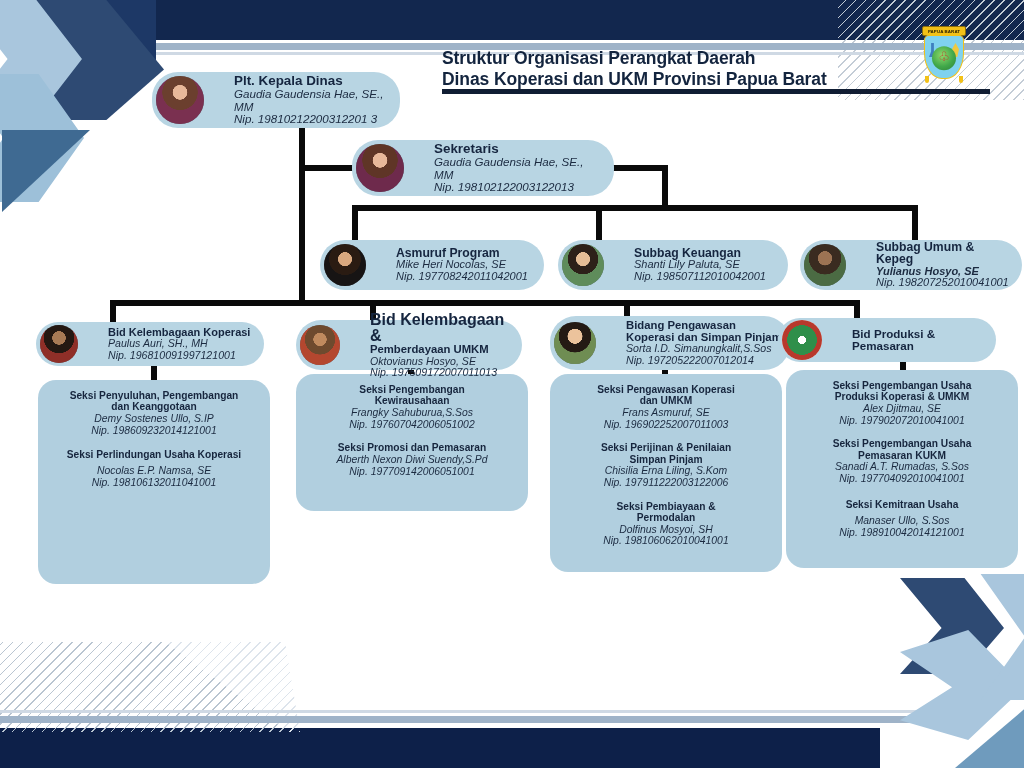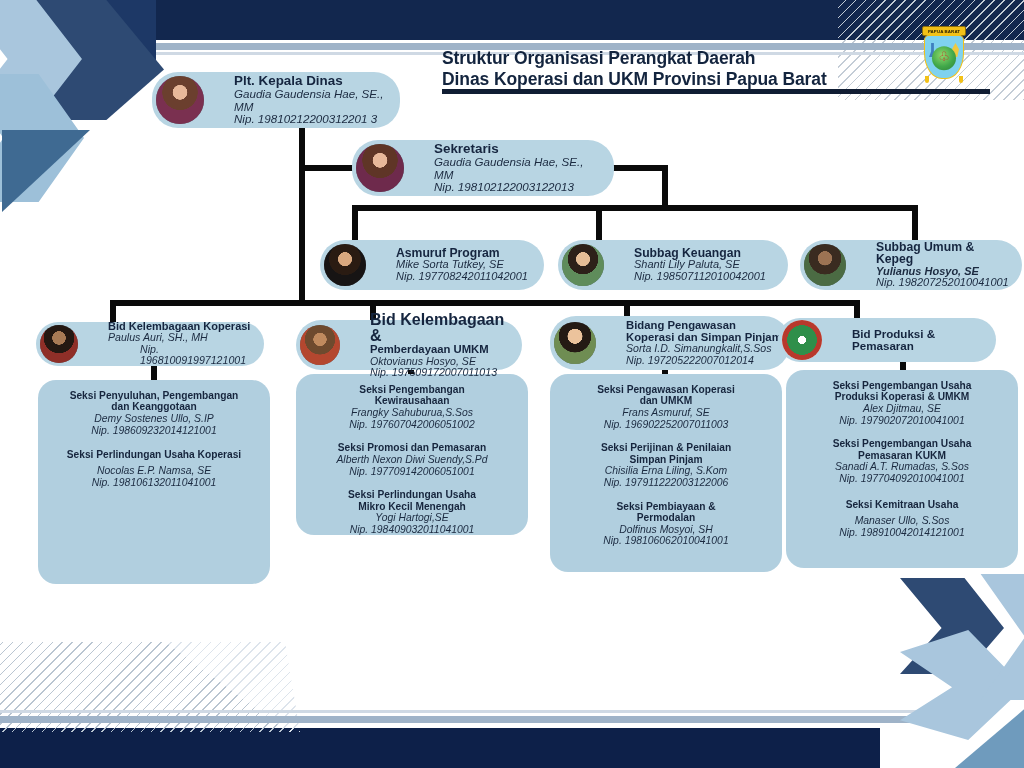--- a/index.html
+++ b/index.html
@@ -257,37 +257,31 @@
       <div class="s-name">Demy Sostenes Ullo, S.IP</div>
       <div class="s-nip">Nip. 198609232014121001</div>
     </div>
     <div class="seksi">
       <div class="s-title">Seksi Perlindungan Usaha Koperasi</div>
       <div class="s-name" style="margin-top:4px;">Nocolas E.P. Namsa, SE</div>
       <div class="s-nip">Nip. 198106132011041001</div>
     </div>
   </div>
 
-  <div class="panel" style="left:296px;top:374px;width:232px;height:161px;">
+  <div class="panel" style="left:296px;top:374px;width:232px;height:137px;">
     <div class="seksi" style="margin-bottom:12px;">
       <div class="s-title">Seksi Pengembangan</div>
       <div class="s-title">Kewirausahaan</div>
       <div class="s-name">Frangky Sahuburua,S.Sos</div>
       <div class="s-nip">Nip. 197607042006051002</div>
     </div>
     <div class="seksi" style="margin-bottom:12px;">
       <div class="s-title">Seksi Promosi dan Pemasaran</div>
       <div class="s-name">Alberth Nexon Diwi Suendy,S.Pd</div>
       <div class="s-nip">Nip. 197709142006051001</div>
-    </div>
-    <div class="seksi">
-      <div class="s-title">Seksi Perlindungan Usaha</div>
-      <div class="s-title">Mikro Kecil Menengah</div>
-      <div class="s-name">Yogi Hartogi,SE</div>
-      <div class="s-nip">Nip. 198409032011041001</div>
     </div>
   </div>
 
   <div class="panel" style="left:550px;top:374px;width:232px;height:198px;">
     <div class="seksi" style="margin-bottom:12px;">
       <div class="s-title">Seksi Pengawasan Koperasi</div>
       <div class="s-title">dan UMKM</div>
       <div class="s-name">Frans Asmuruf, SE</div>
       <div class="s-nip">Nip. 196902252007011003</div>
     </div>
@@ -346,21 +340,21 @@
       <div class="pnip" style="font-size:11.6px;">Nip. 198102122003122013</div>
     </div>
   </div>
 
   <div class="card" style="left:320px;top:240px;width:224px;height:50px;">
     <div class="photo" style="width:42px;height:42px;margin-left:4px;">
       <i style="background:radial-gradient(circle at 50% 36%,#d9a87f 0 20%,#2a1b12 21% 46%,#171414 47% 100%);"></i>
     </div>
     <div class="txt">
       <div class="role" style="font-size:12.2px;">Asmuruf Program</div>
-      <div class="pname" style="font-size:11px;">Mike Sorta Tutkey, SE</div>
+      <div class="pname" style="font-size:11px;">Mike Heri Nocolas, SE</div>
       <div class="pnip" style="font-size:11px;">Nip. 197708242011042001</div>
     </div>
   </div>
 
   <div class="card" style="left:558px;top:240px;width:230px;height:50px;">
     <div class="photo" style="width:42px;height:42px;margin-left:4px;">
       <i style="background:radial-gradient(circle at 50% 36%,#e6bd96 0 20%,#2d2019 21% 44%,#5f8c5b 45% 100%);"></i>
     </div>
     <div class="txt">
       <div class="role" style="font-size:12.2px;">Subbag Keuangan</div>
@@ -380,21 +374,21 @@
     </div>
   </div>
 
   <div class="card" style="left:36px;top:322px;width:228px;height:44px;">
     <div class="photo" style="width:38px;height:38px;margin-left:4px;">
       <i style="background:radial-gradient(circle at 50% 34%,#a87a55 0 21%,#241812 22% 48%,#8f2f28 49% 100%);"></i>
     </div>
     <div class="txt">
       <div class="role" style="font-size:11px;">Bid Kelembagaan Koperasi</div>
       <div class="pname" style="font-size:10.6px;">Paulus Auri, SH., MH</div>
-      <div class="pnip" style="font-size:10.6px;margin-left:32px;">Nip. 196810091997121001</div>
+      <div class="pnip" style="font-size:10.6px;">Nip. 196810091997121001</div>
     </div>
   </div>
 
   <div class="card" style="left:296px;top:320px;width:226px;height:50px;">
     <div class="photo" style="width:40px;height:40px;margin-left:4px;">
       <i style="background:radial-gradient(circle at 50% 36%,#c08a5e 0 20%,#6e4a2e 21% 46%,#b4472f 47% 100%);"></i>
     </div>
     <div class="txt">
       <div class="role" style="font-size:16px;">Bid Kelembagaan &amp;</div>
       <div class="role" style="font-size:11.3px;">Pemberdayaan UMKM</div>

